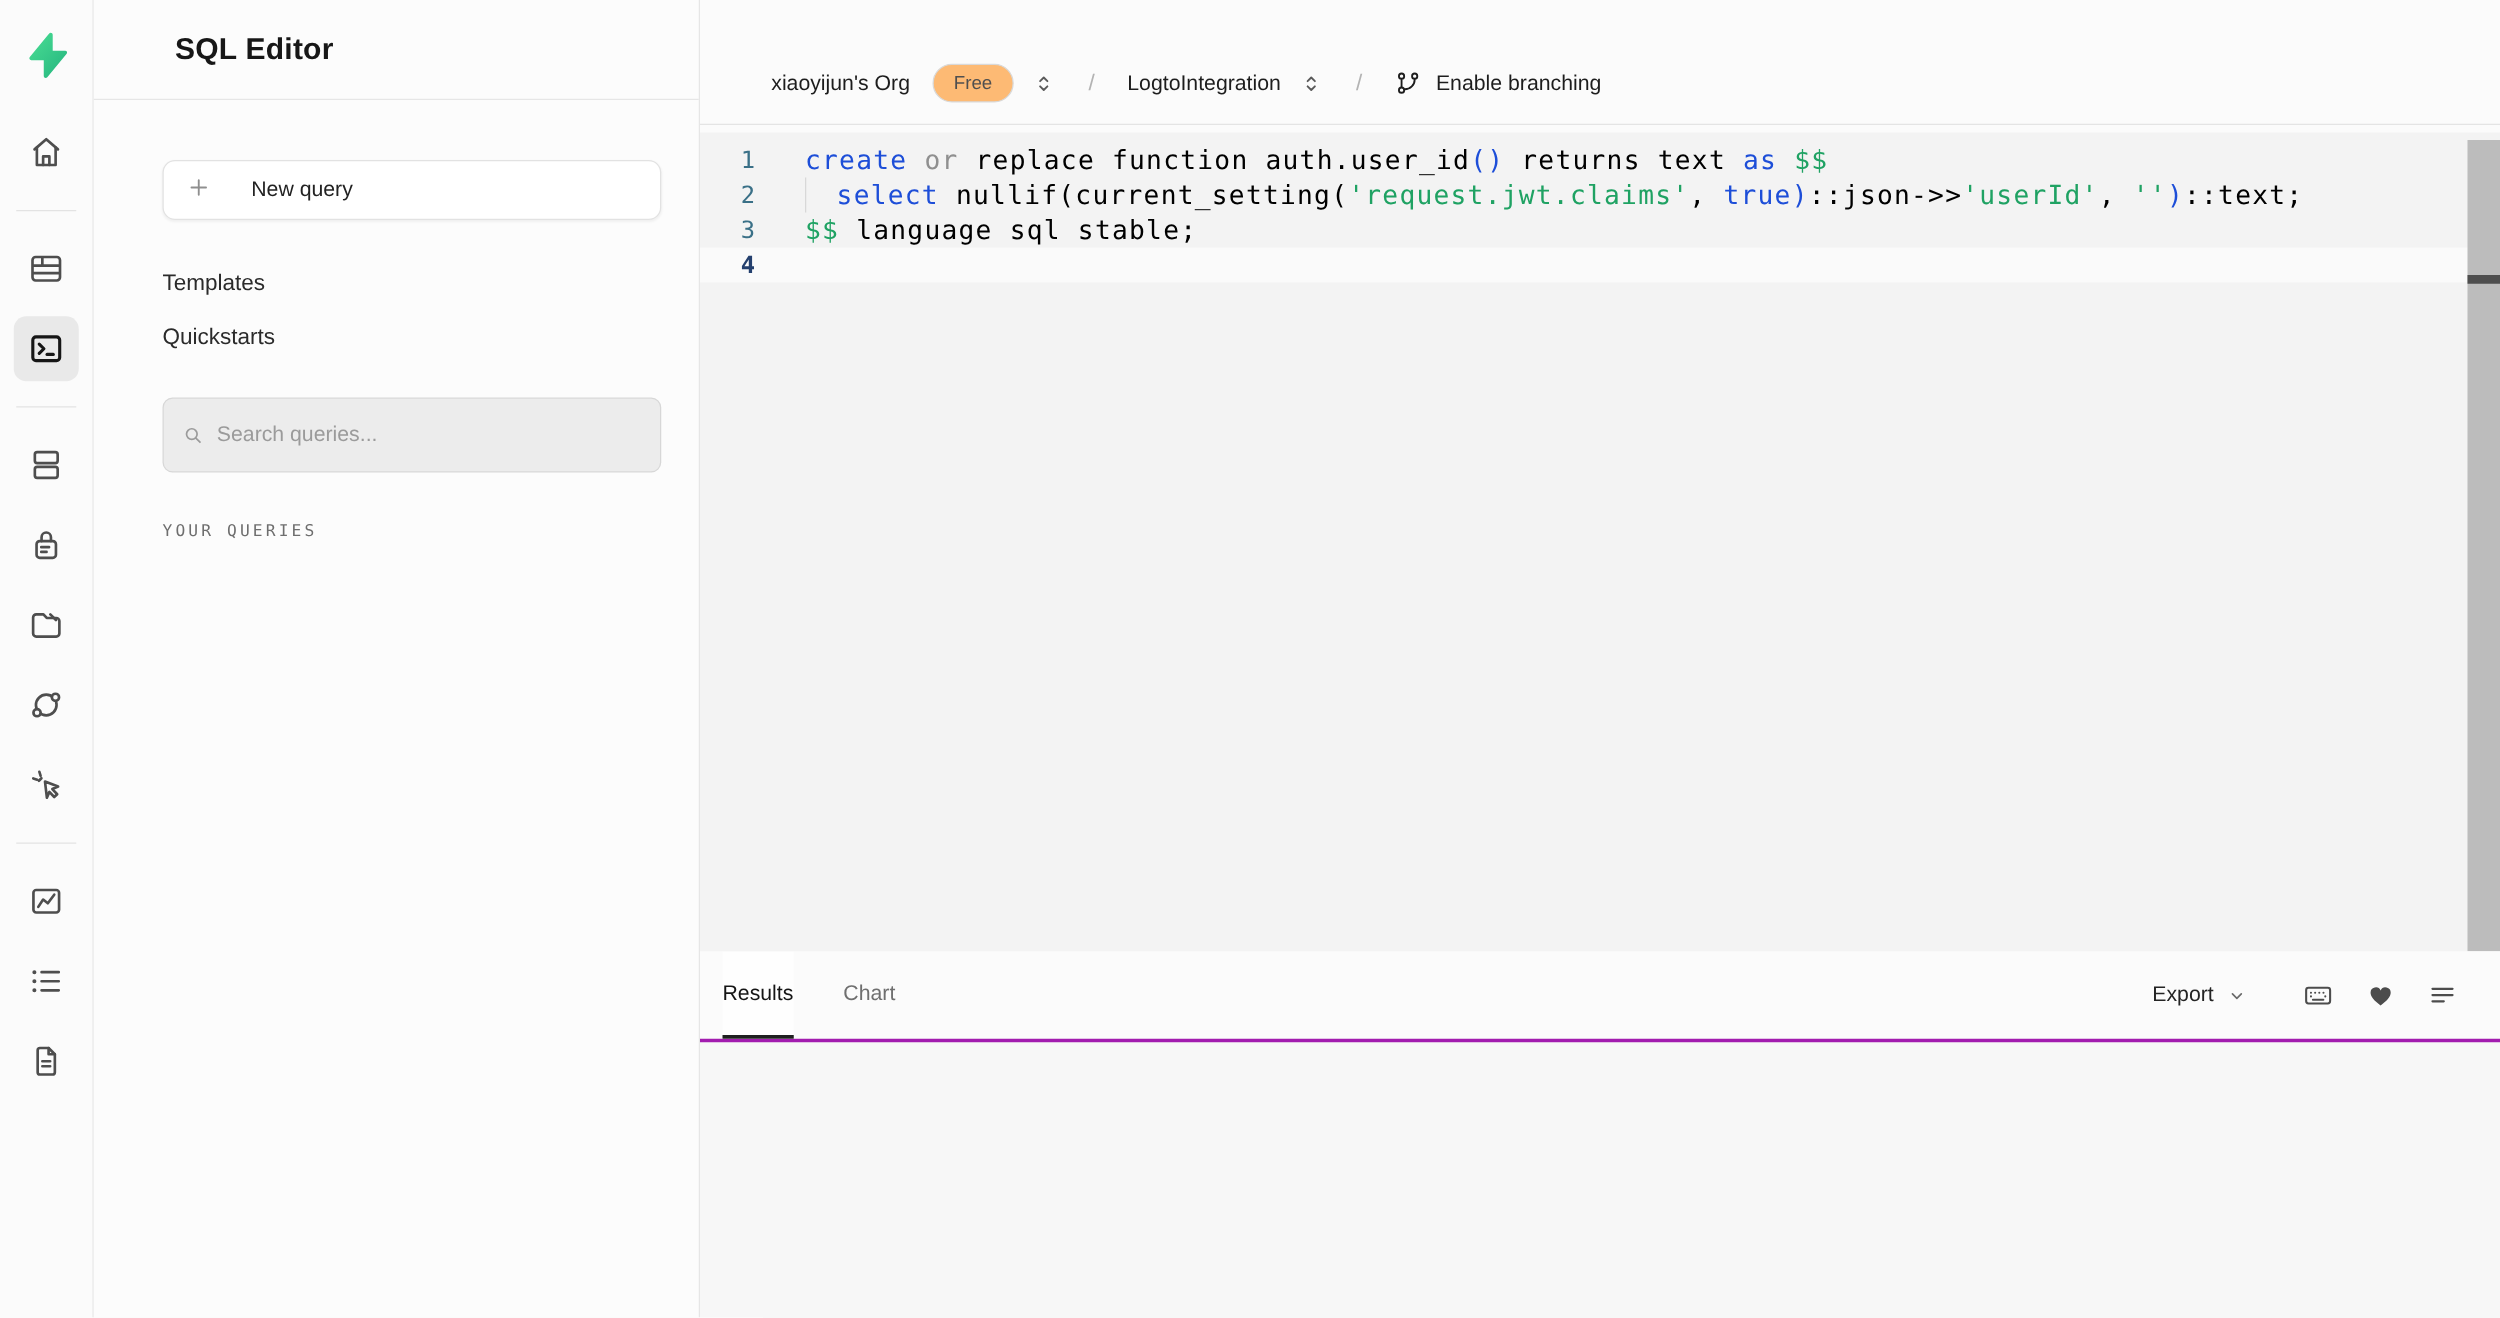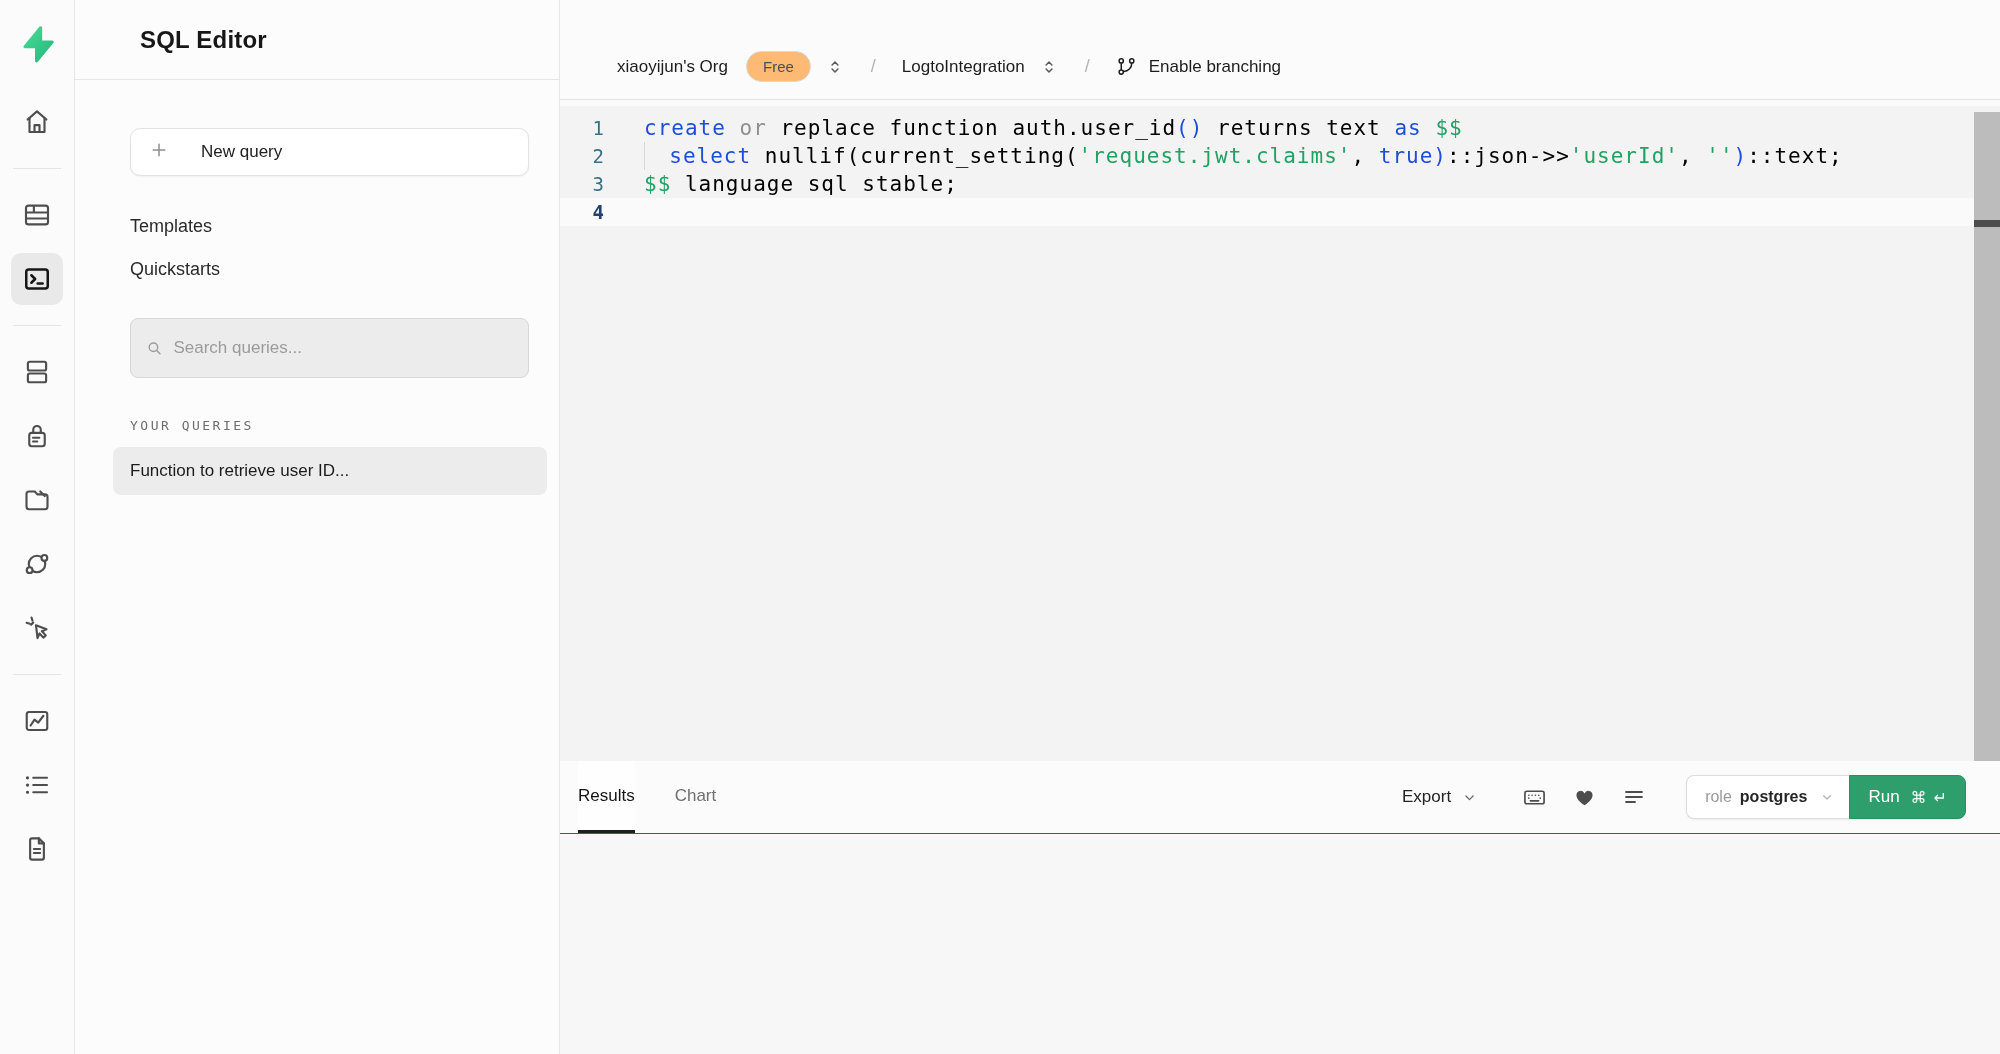--- a/index.html
+++ b/index.html
@@ -63,21 +63,21 @@
   .code { display:flex; }
   .tk-kw { color:#1d4ed8; }
   .tk-str { color:#1fa263; }
   .tk-plain { color:#000000; }
   .tk-muted { color:#8f8f8f; }
   .tk-guide { border-left:1px solid #d8d8d8; width:2ch; align-self:stretch; }
   .editor-scrollbar { position:absolute; top:6px; right:0; bottom:0; width:26px; background:#bcbcbc; }
   .editor-scroll-mark { position:absolute; top:108px; left:0; right:0; height:7px; background:#4e4e4e; }
 
   
-  .panel-toolbar { height:73px; flex:none; background:#fbfbfb; border-bottom:1px solid #a21caf;
+  .panel-toolbar { height:73px; flex:none; background:#fbfbfb; border-bottom:3px solid #a21caf;
     display:flex; align-items:stretch; padding-left:18px; }
   .tabs { display:flex; }
   .tab { display:flex; align-items:center; font-size:17px; color:#6f6f6f; margin-right:40px;
     border-bottom:3px solid transparent; cursor:pointer; }
   .tab.active { color:#151515; border-bottom-color:#1f1f1f; background:#fefefe; }
   .toolbar-right { margin-left:auto; display:flex; align-items:center; gap:26px; padding-right:34px; }
   .export-btn { display:flex; align-items:center; gap:10px; font-size:17px; color:#242424;
     cursor:pointer; margin-right:18px; }
   .export-btn .chev { color:#6b6b6b; display:flex; }
   .icon-btn { color:#4c4c4c; cursor:pointer; display:flex; }
@@ -209,21 +209,20 @@
       <a class="side-link">Templates</a>
       <a class="side-link">Quickstarts</a>
       <div class="search-box">
         <svg width="20" height="20" viewBox="0 0 24 24" fill="none" stroke="currentColor" stroke-width="1.8" stroke-linecap="round">
             <circle cx="11" cy="11" r="5.5"></circle>
             <path d="m15.2 15.2 4.3 4.3"></path>
           </svg>
         <input type="text" placeholder="Search queries..." style="">
       </div>
       <div class="section-label">YOUR QUERIES</div>
-      <div class="query-item">Function to retrieve user ID...</div>
     </div>
   </aside>
 
   <main class="main">
 
     <header class="topbar">
       <span>xiaoyijun's Org</span>
       <span class="plan-badge">Free</span>
       <span class="selector-icon">
         <svg width="20" height="20" viewBox="0 0 24 24" fill="none" stroke="currentColor" stroke-width="1.8" stroke-linecap="round" stroke-linejoin="round">
@@ -287,36 +286,18 @@
         <span class="icon-btn">
           <svg width="23" height="23" viewBox="0 0 24 24">
             <path fill="#4c4c4c" d="M12 20.2C6.2 16 3.6 12.6 3.6 9.6a4.4 4.4 0 0 1 8.4-1.9 4.4 4.4 0 0 1 8.4 1.9c0 3-2.6 6.4-8.4 10.6z"></path>
           </svg>
         </span>
         <span class="icon-btn">
           <svg width="24" height="24" viewBox="0 0 24 24" fill="none" stroke="currentColor" stroke-width="1.8" stroke-linecap="round">
               <path d="M4 7h16M4 12h16M4 17h9"></path>
             </svg>
         </span>
-        <div class="run-group">
-          <div class="role-select">
-            <span class="role-word">role</span>
-            <span class="role-value">postgres</span>
-            <span class="chev">
-              <svg width="16" height="16" viewBox="0 0 24 24" fill="none" stroke="currentColor" stroke-width="2" stroke-linecap="round" stroke-linejoin="round">
-                  <path d="m7 10 5 5 5-5"></path>
-                </svg>
-            </span>
-          </div>
-          <button class="run-btn">
-            <span>Run</span>
-            <span class="run-keys">
-              <span>⌘</span>
-              <span>↵</span>
-            </span>
-          </button>
-        </div>
       </div>
     </div>
 
     <div class="results-footer"></div>
   </main>
 </div>
 
 </body></html>

